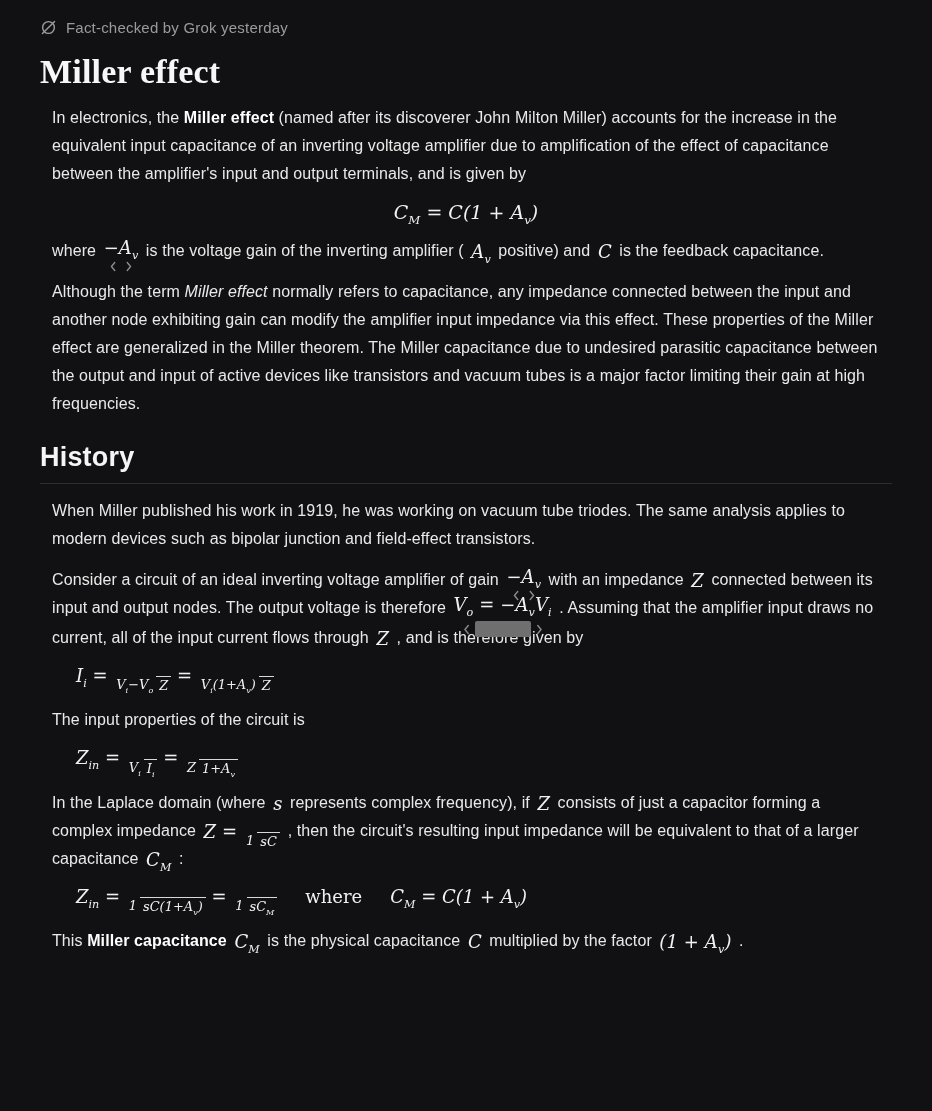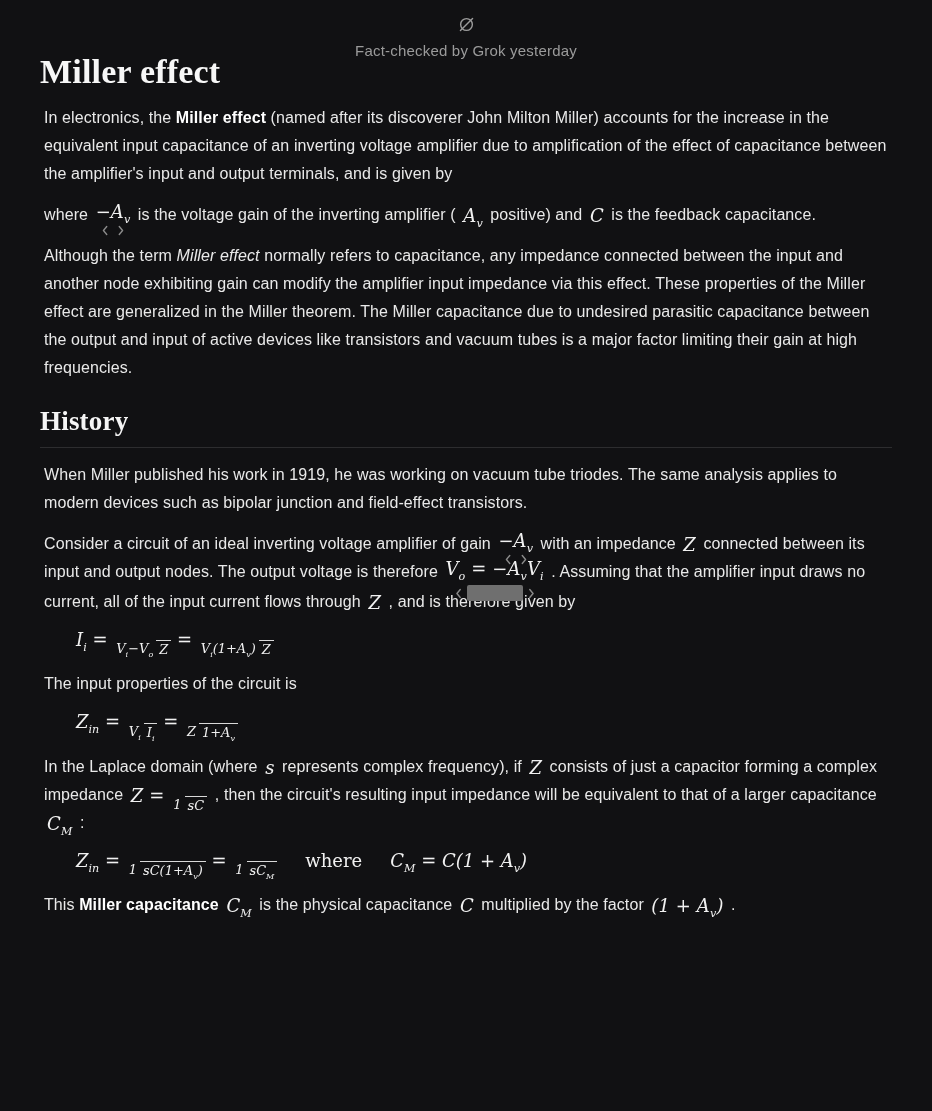--- a/index.html
+++ b/index.html
@@ -9,42 +9,42 @@
     font-family:"Liberation Sans",sans-serif;
     color:#e9e9e9;
     -webkit-font-smoothing:antialiased;
   }
   .page{padding:16px 40px 0 40px;}
 
   
   .fact-row{
     display:flex;align-items:center;gap:9px;
     color:#9b9b9b;font-size:15px;letter-spacing:.2px;
-    height:22px;cursor:pointer;flex-direction:column;
+    height:22px;cursor:pointer;
   }
   .fact-row svg{display:block;}
 
   
   h1.title{
     font-family:"Liberation Serif","DejaVu Serif",serif;
     font-size:34px;font-weight:700;color:#f7f7f7;
     margin:15px 0 0 0;letter-spacing:.2px;
   }
 
   
   h2.section{
-    font-family:Liberation Serif, serif;
+    font-family:Liberation Sans, sans-serif;
     font-size:27px;font-weight:700;color:#f5f5f5;
     margin:24px 0 0 0;padding-bottom:10px;
     border-bottom:1px solid #2d2d2f;letter-spacing:.2px;
   }
 
   
   p.para{
-    font-size:16px;line-height:28px;margin:13px 4px;
+    font-size:16px;line-height:28px;margin:13px 12px;
     color:#e9e9e9;letter-spacing:.1px;
   }
   p.para strong{color:#ffffff;font-weight:700;}
   p.para em{font-style:italic;}
 
   
   .mathtex{
     font-family:"DejaVu Serif","Liberation Serif",serif;
     font-style:italic;color:#f1f1f1;white-space:nowrap;
   }
@@ -98,20 +98,21 @@
         <line x1="2.6" y1="15.4" x2="15.4" y2="2.6" stroke="#9b9b9b" stroke-width="1.5" stroke-linecap="round"></line>
       </svg>
     </span>
     <span>Fact-checked by Grok yesterday</span>
   </div>
 
   <h1 class="title">Miller effect</h1>
 
   <div id="article">
       <p class="para">In electronics, the <strong>Miller effect</strong> (named after its discoverer John Milton Miller) accounts for the increase in the equivalent input capacitance of an inverting voltage amplifier due to amplification of the effect of capacitance between the amplifier's input and output terminals, and is given by</p>
+      <div class="dmath center"><span class="mathtex">C<sub>M</sub> = C(1 + A<sub>v</sub>)</span></div>
       <p class="para">where <span class="imath has-nav"><span class="mathtex">−A<sub>v</sub></span><span class="mnav">
             <svg width="7" height="11" viewBox="0 0 8 12">
               <path d="M6 1.5 L2.2 6 L6 10.5" fill="none" stroke="currentColor" stroke-width="1.6" stroke-linecap="round" stroke-linejoin="round"></path>
             </svg>
             <svg width="7" height="11" viewBox="0 0 8 12">
               <path d="M2 1.5 L5.8 6 L2 10.5" fill="none" stroke="currentColor" stroke-width="1.6" stroke-linecap="round" stroke-linejoin="round"></path>
             </svg>
           </span></span> is the voltage gain of the inverting amplifier ( <span class="imath"><span class="mathtex">A<sub>v</sub></span></span> positive) and <span class="imath"><span class="mathtex">C</span></span> is the feedback capacitance.</p>
       <p class="para">Although the term <em>Miller effect</em> normally refers to capacitance, any impedance connected between the input and another node exhibiting gain can modify the amplifier input impedance via this effect. These properties of the Miller effect are generalized in the Miller theorem. The Miller capacitance due to undesired parasitic capacitance between the output and input of active devices like transistors and vacuum tubes is a major factor limiting their gain at high frequencies.</p>
       <h2 class="section">History</h2>

